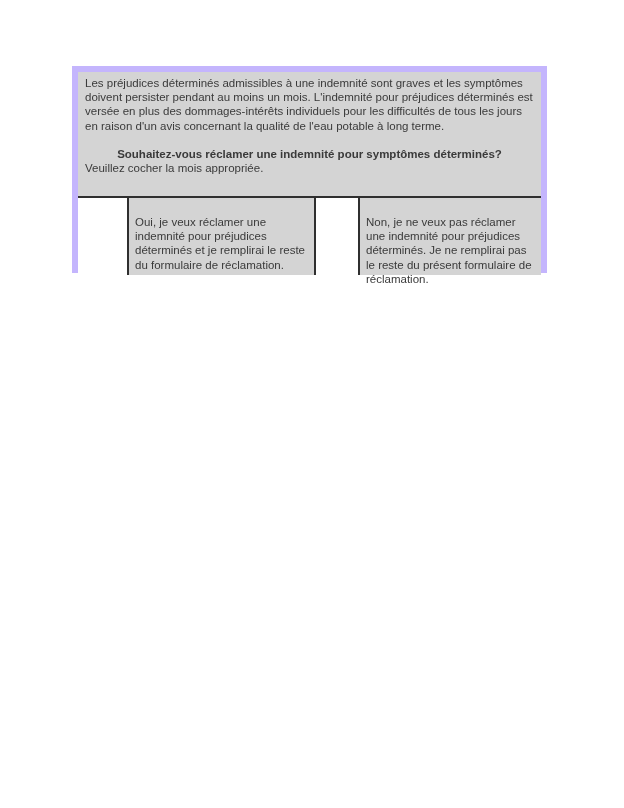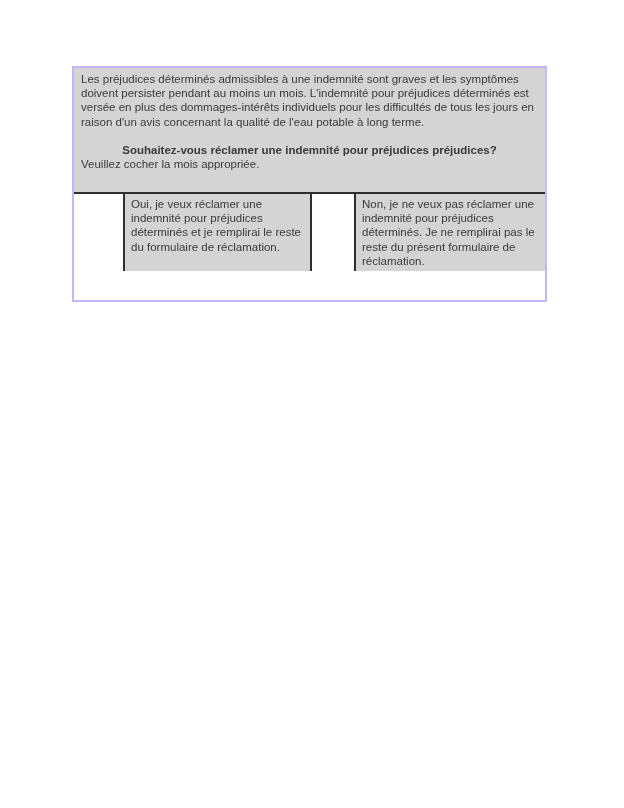--- a/index.html
+++ b/index.html
@@ -14,22 +14,22 @@
     background: #ffffff;
     font-family: "Liberation Sans", sans-serif;
     color: #3a3a3a;
     overflow: hidden;
   }
   .form-box {
     position: absolute;
     left: 72px;
     top: 66px;
     width: 475px;
-    height: 236px;
-    border: 2px solid #c4b5fd;
+    height: 207px;
+    border: 6px solid #c4b5fd;
     box-sizing: border-box;
     background: #ffffff;
   }
   .intro-cell {
     background: #d4d4d4;
     height: 124px;
     box-sizing: border-box;
     padding: 4px 7px 0 7px;
     font-size: 11.5px;
     line-height: 14.2px;
@@ -54,41 +54,41 @@
     background: #ffffff;
     border-right: 2px solid #2f2f2f;
     box-sizing: border-box;
     cursor: pointer;
   }
   .checkbox-cell.yes { width: 51px; }
   .checkbox-cell.no  { width: 44px; }
   .option-cell {
     background: #d4d4d4;
     box-sizing: border-box;
-    padding: 3px 6px 0 6px;
+    padding: 17px 6px 0 6px;
     font-size: 11.5px;
     line-height: 14.2px;
   }
   .option-cell.yes {
     width: 187px;
     border-right: 2px solid #2f2f2f;
   }
   .option-cell.no {
     flex: 1;
   }
 </style>
 </head>
 <body>
 
 <div class="page">
   <div class="form-box">
 
     <div class="intro-cell">
       <p class="intro-paragraph">Les préjudices déterminés admissibles à une indemnité sont graves et les symptômes doivent persister pendant au moins un mois. L'indemnité pour préjudices déterminés est versée en plus des dommages-intérêts individuels pour les difficultés de tous les jours en raison d'un avis concernant la qualité de l'eau potable à long terme.</p>
-      <p class="question-heading">Souhaitez-vous réclamer une indemnité pour préjudices préjudices?</p>
+      <p class="question-heading">Souhaitez-vous réclamer une indemnité pour symptômes déterminés?</p>
       <p class="instruction-text">Veuillez cocher la mois appropriée.</p>
     </div>
 
     <div class="options-row">
       <div class="checkbox-cell yes"></div>
       <div class="option-cell yes">Oui, je veux réclamer une indemnité pour préjudices déterminés et je remplirai le reste du formulaire de réclamation.</div>
       <div class="checkbox-cell no"></div>
       <div class="option-cell no">Non, je ne veux pas réclamer une indemnité pour préjudices déterminés. Je ne remplirai pas le reste du présent formulaire de réclamation.</div>
     </div>
 

